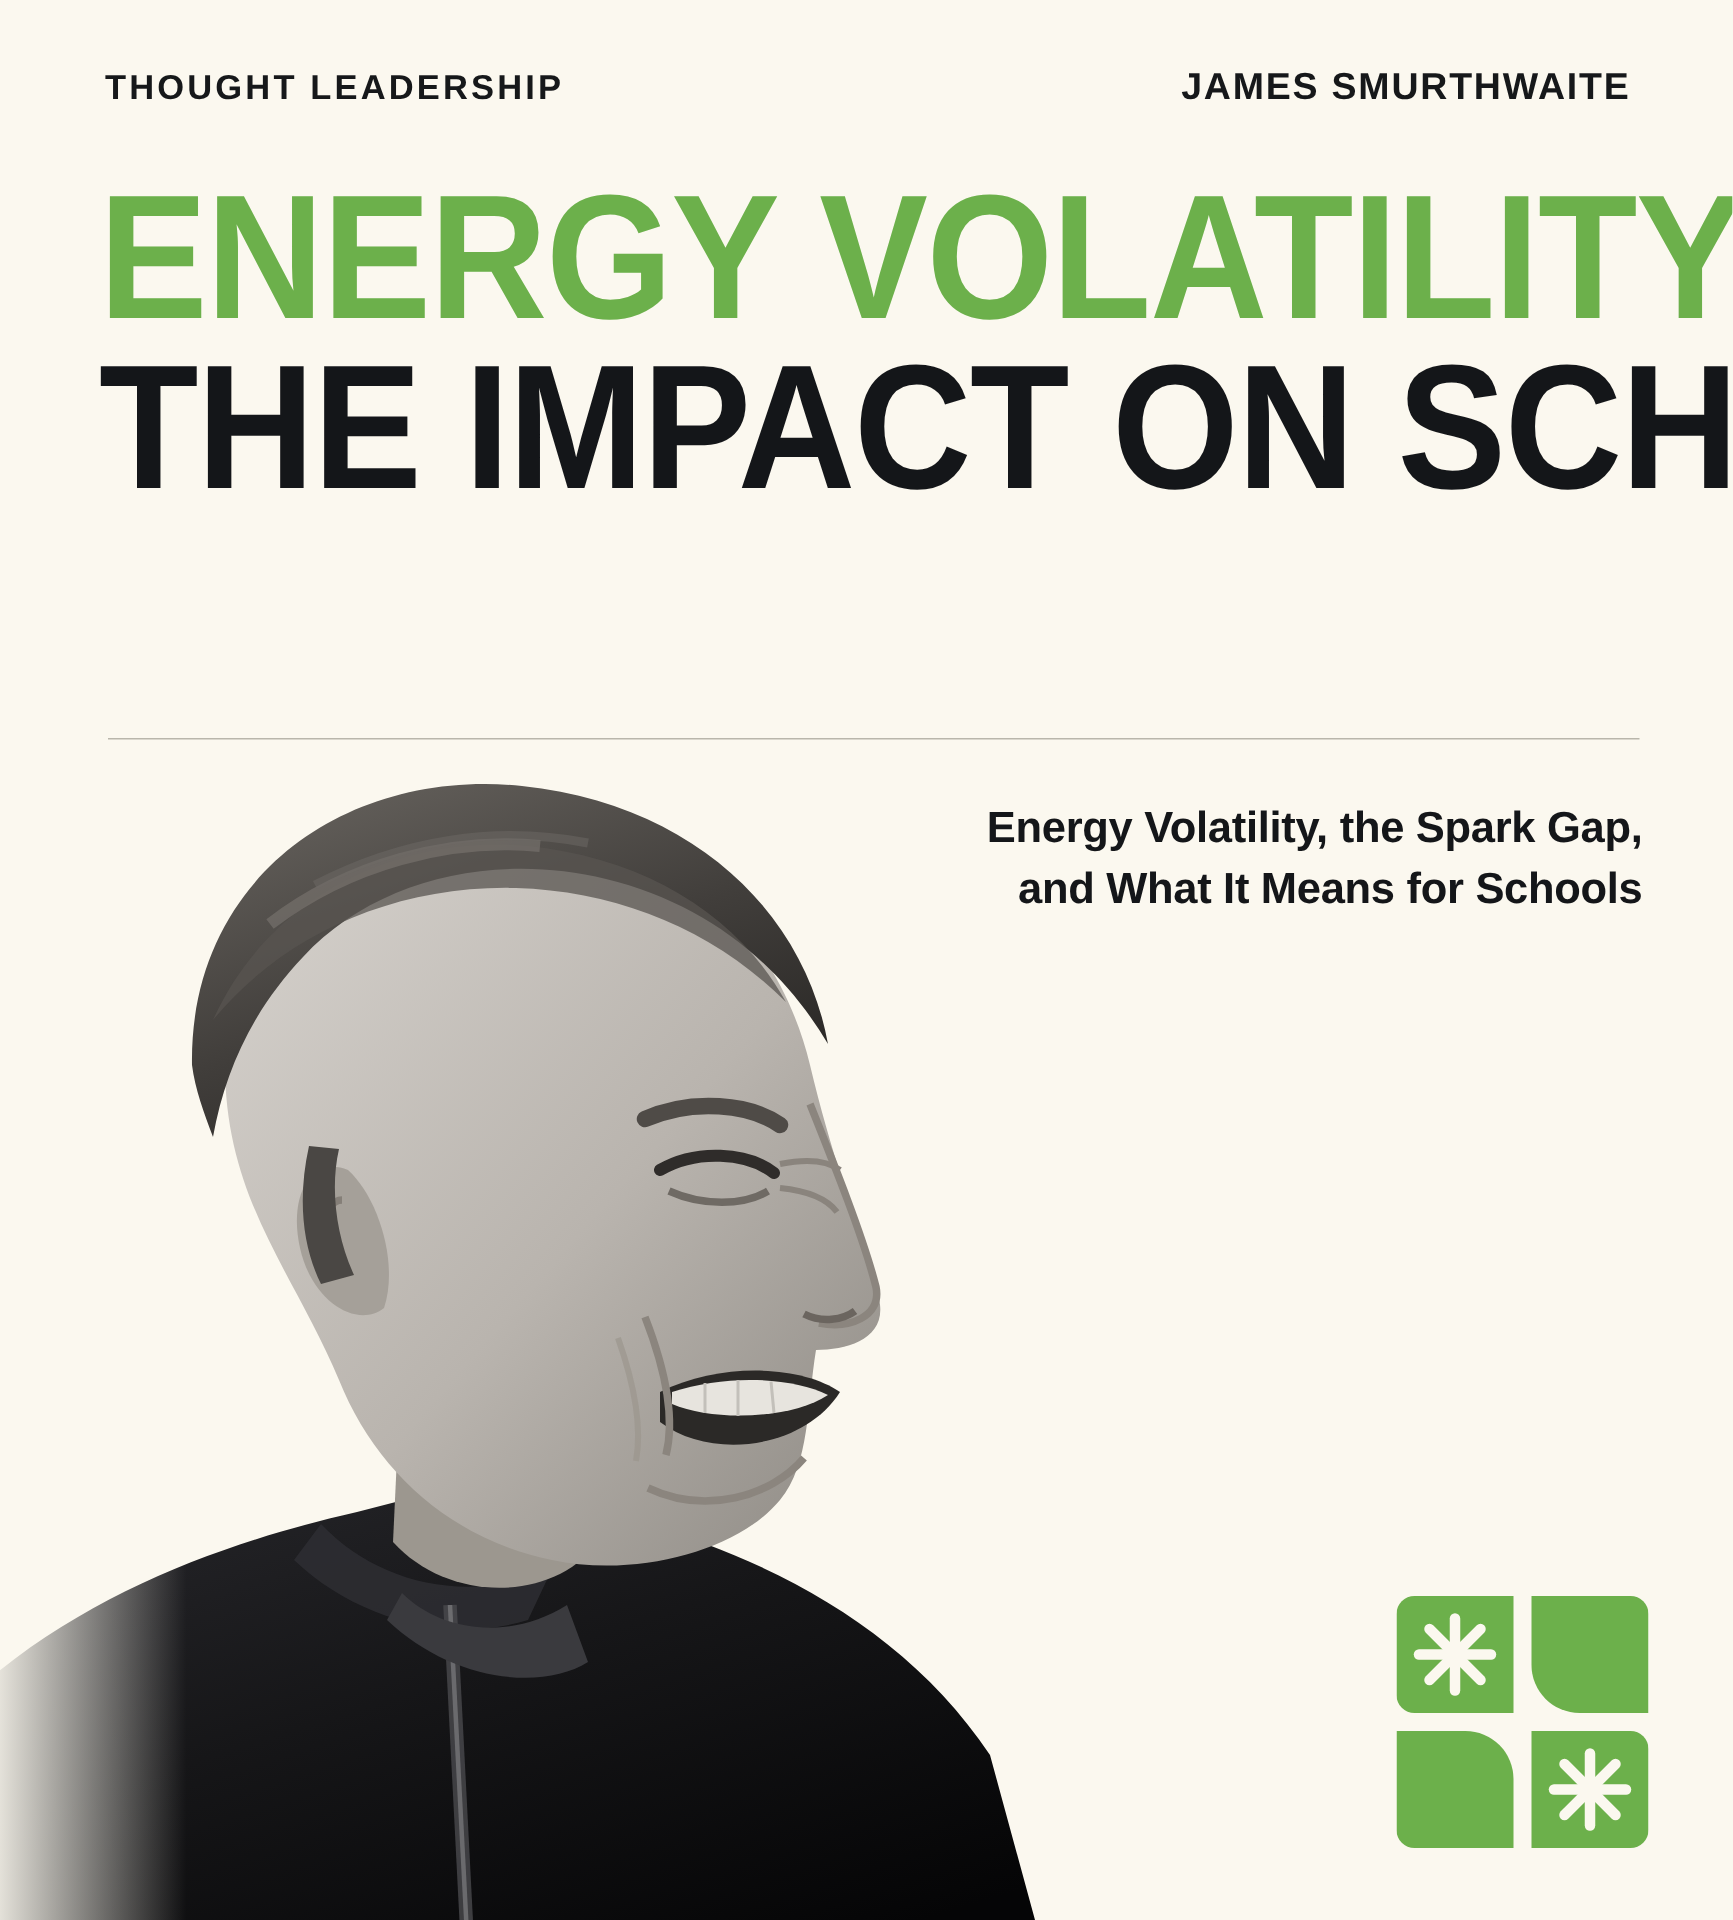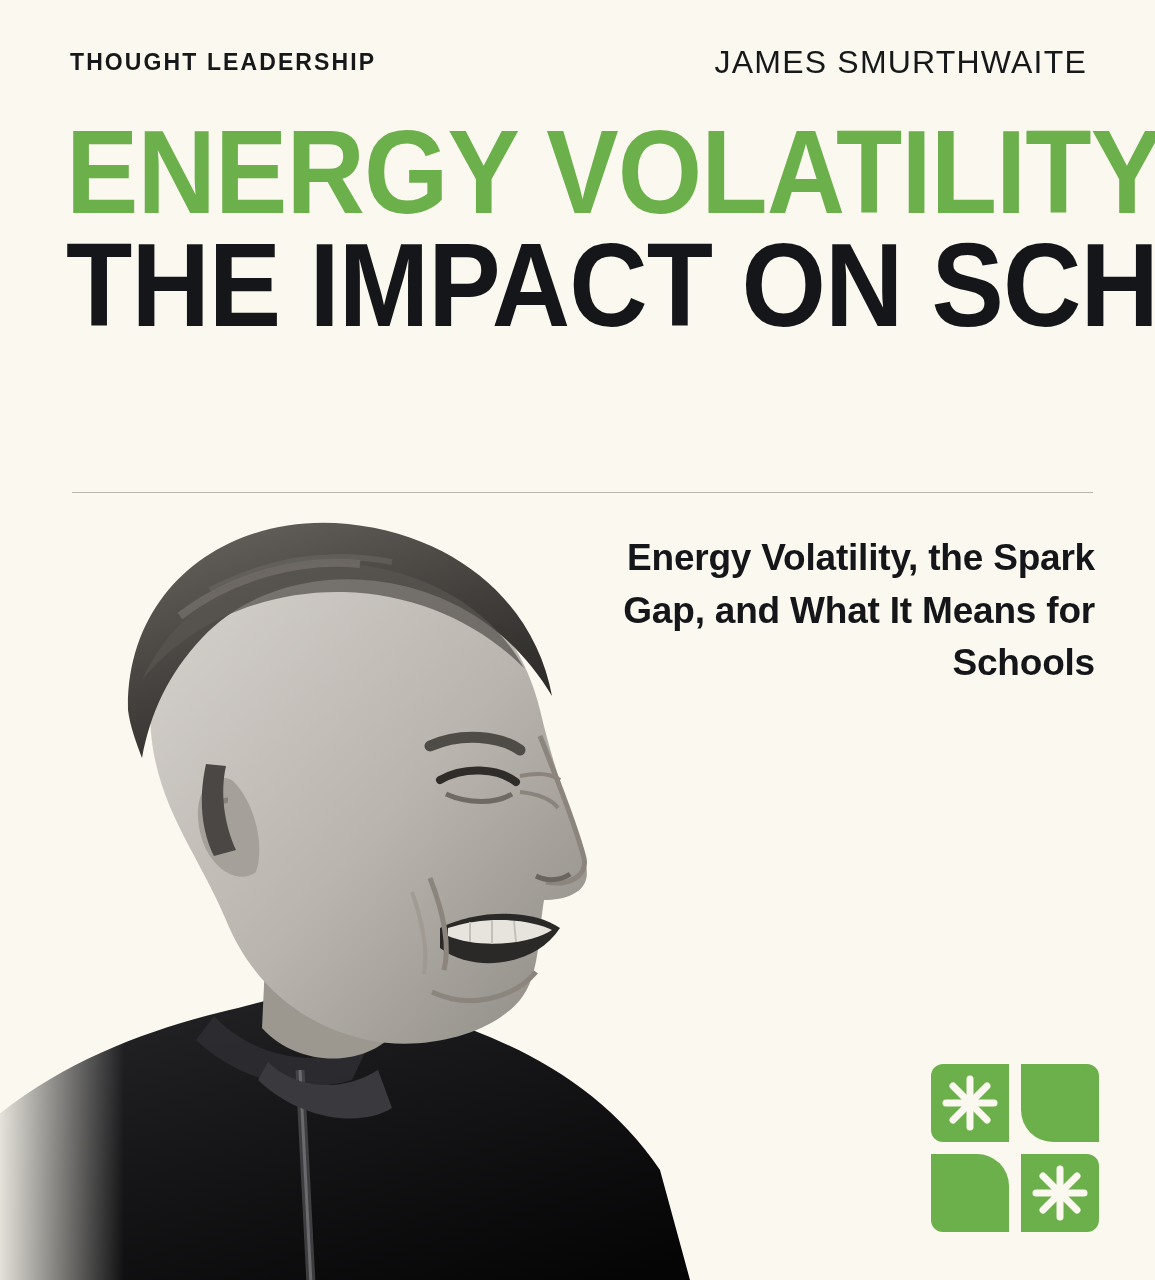--- a/index.html
+++ b/index.html
@@ -35,22 +35,22 @@
     z-index: 6;
   }
   .eyebrow-left {
     font-size: 23px;
     font-weight: 600;
     letter-spacing: 2.1px;
     color: #16181a;
     text-transform: uppercase;
   }
   .eyebrow-right {
-    font-size: 32px;
-    font-weight: 400;
+    font-size: 25px;
+    font-weight: 700;
     letter-spacing: 1.2px;
     color: #16181a;
     text-transform: uppercase;
   }
 
   
   .headline {
     position: absolute;
     left: 66px;
     top: 118px;
@@ -88,21 +88,21 @@
     z-index: 4;
   }
 
   
   .subtitle {
     position: absolute;
     right: 60px;
     top: 532px;
     width: 480px;
     text-align: right;
-    font-size: 37px;
+    font-size: 29px;
     line-height: 1.42;
     font-weight: 700;
     color: #141619;
     letter-spacing: -0.2px;
     z-index: 5;
   }
 
   
   .portrait {
     position: absolute;

